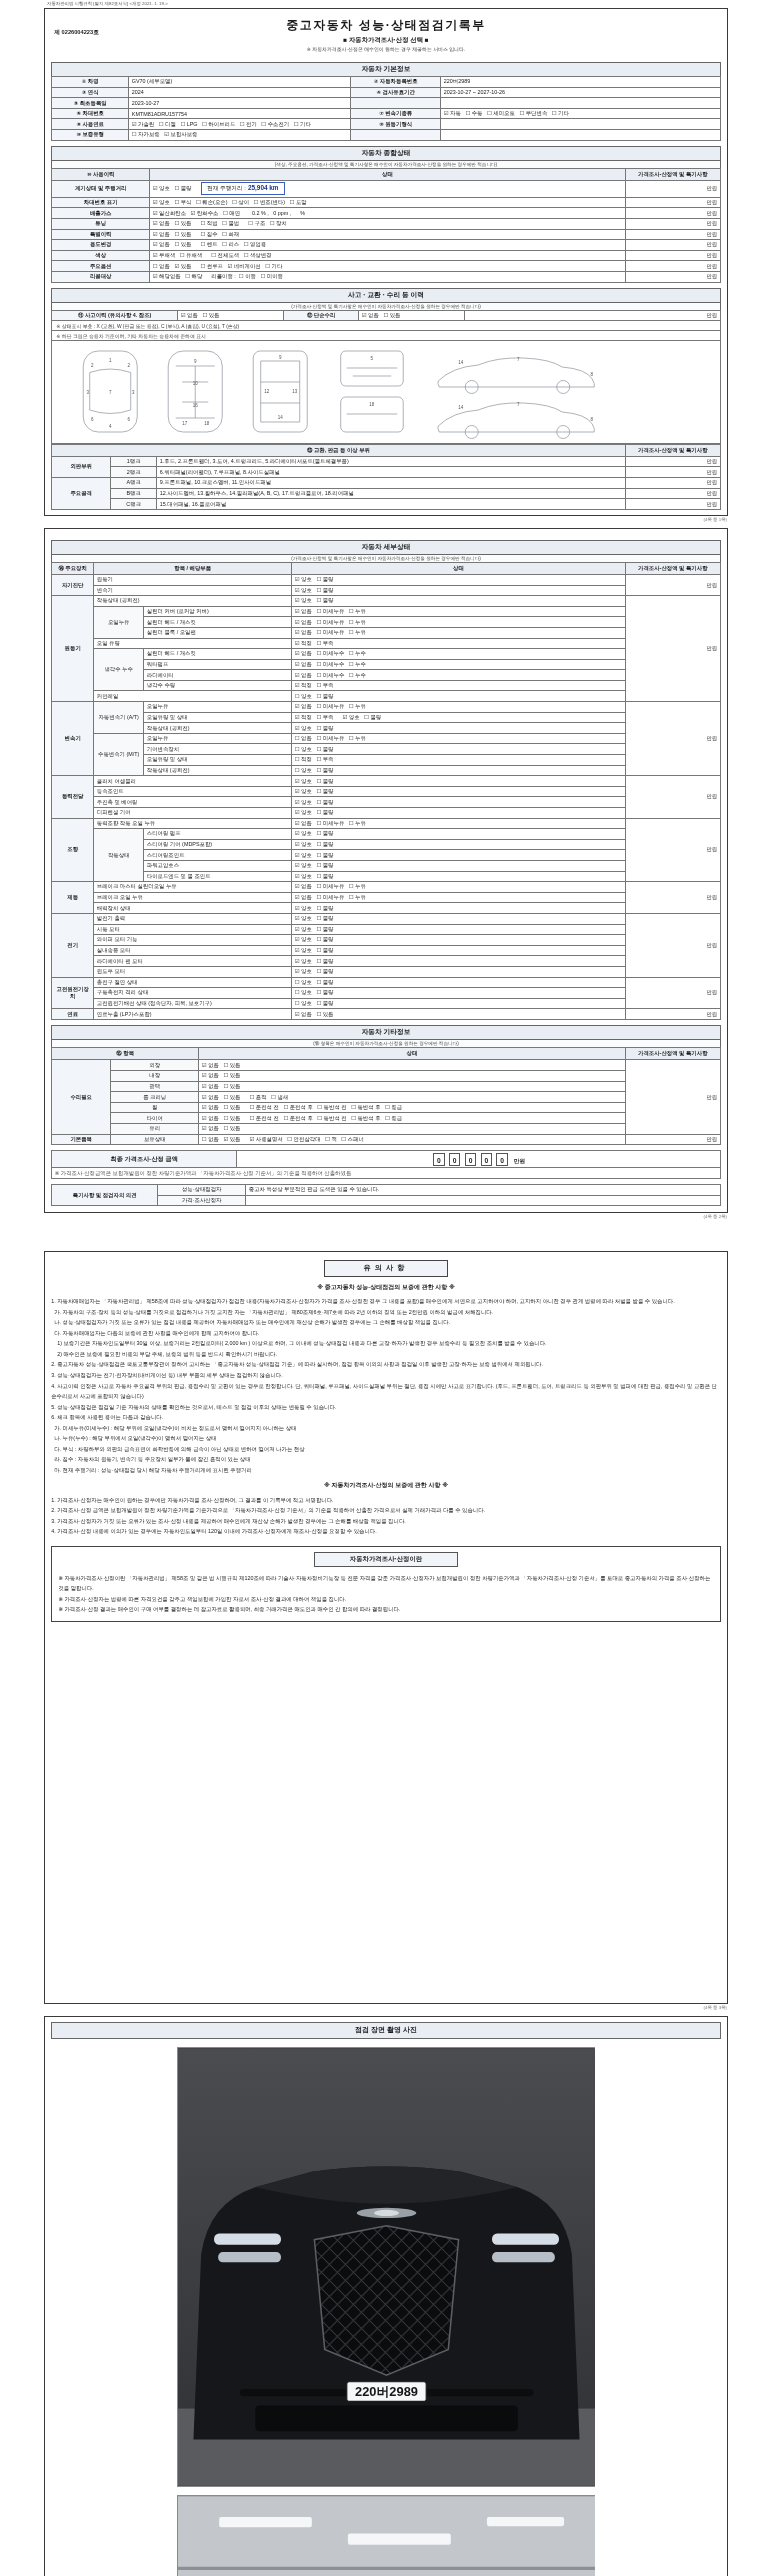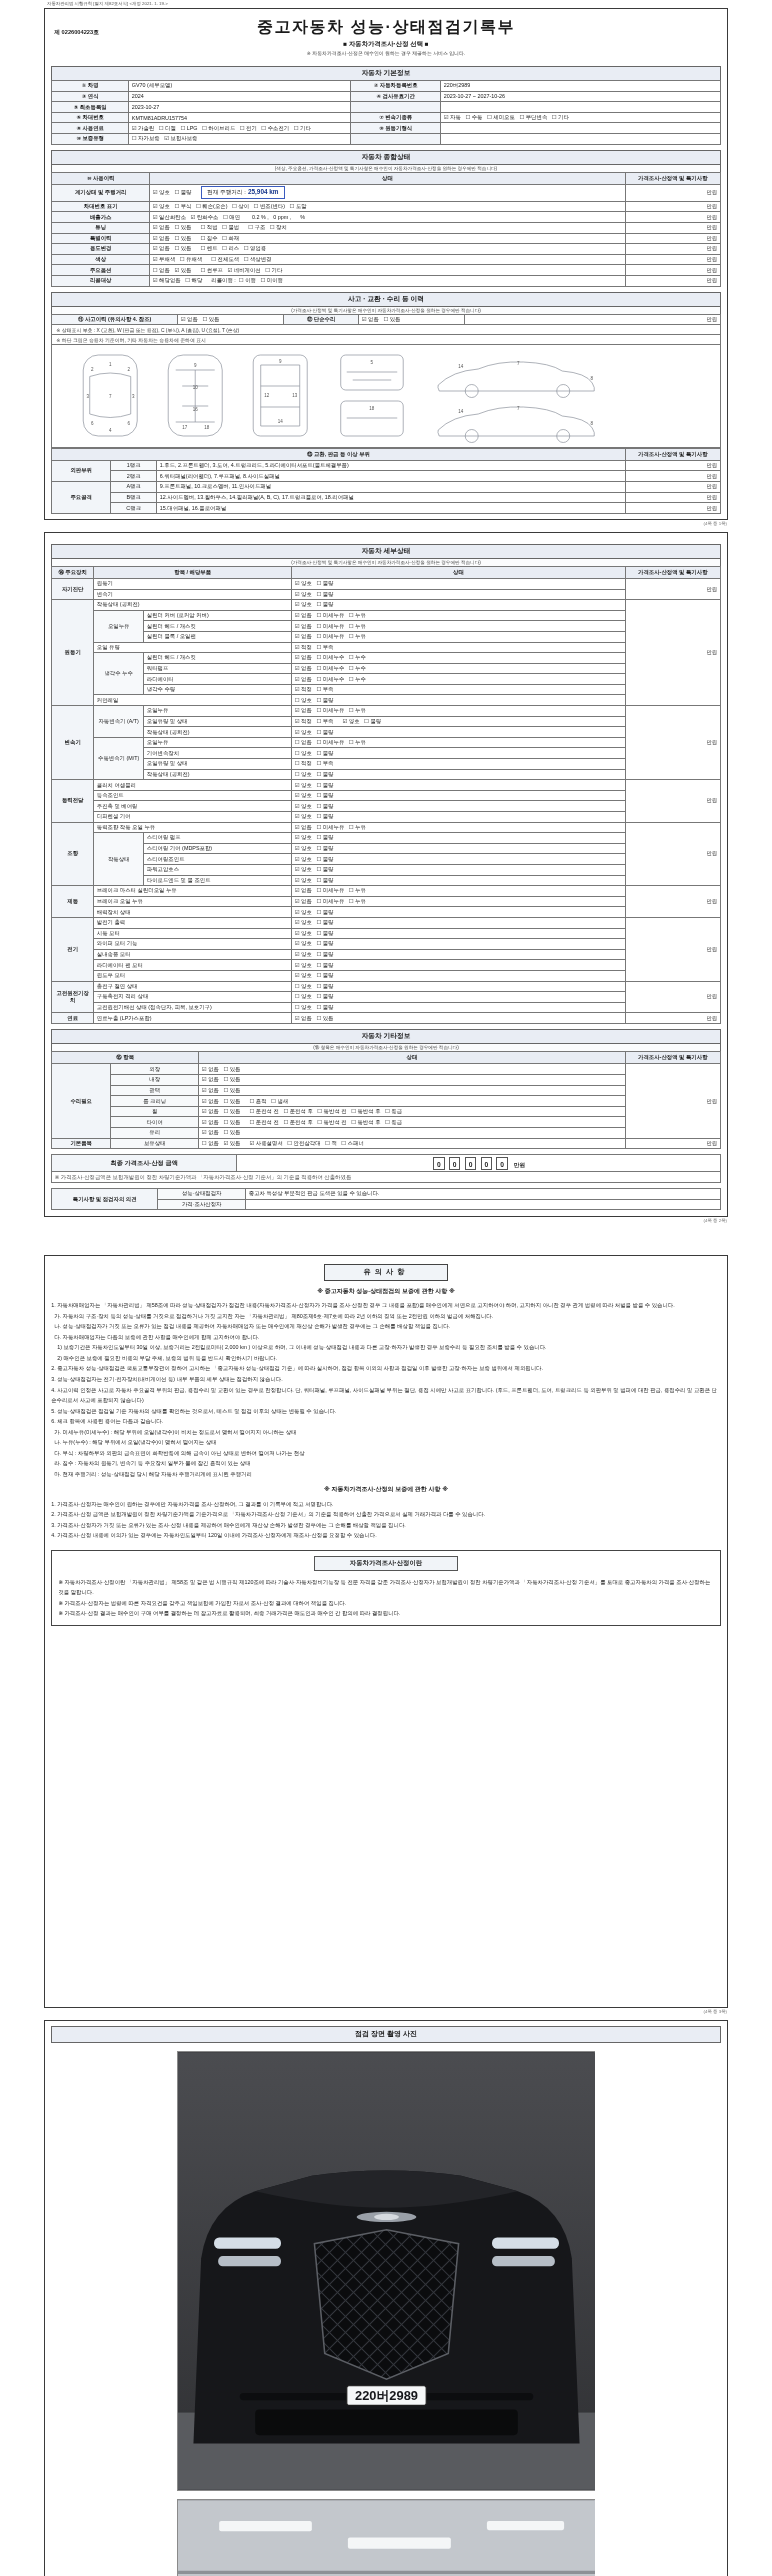--- a/index.html
+++ b/index.html
@@ -4,21 +4,21 @@
 <style>
   * { box-sizing:border-box; margin:0; padding:0; }
   html,body { width:773px; height:2576px; overflow:hidden; }
   body { background:#ffffff; font-family:"Liberation Sans","DejaVu Sans",sans-serif; color:#1a1a1a; position:relative; }
   .topnote { position:absolute; top:1px; left:47px; font-size:4.4px; color:#555; }
   .doc { position:absolute; left:44px; top:8.2px; width:684px; }
   .page { border:0.8px solid #3a3a3a; background:#fff; padding:5.2px 6.2px 5.2px; position:relative; }
   .pm { text-align:right; font-size:4.4px; color:#777; margin:1px 1px 6.2px 0; }
   .title-wrap { position:relative; padding:3.1px 0 2.1px; }
   .doc-no { position:absolute; left:3.1px; top:14.4px; font-size:5.7px; font-weight:bold; color:#222; }
-  .main-title { text-align:center; font-size:16px; font-weight:bold; letter-spacing:1.5px; }
+  .main-title { text-align:center; font-size:12px; font-weight:bold; letter-spacing:1.5px; }
   .sub-title { text-align:center; font-size:6.4px; font-weight:bold; margin-top:1.5px; }
   .sub-note { text-align:center; font-size:4.9px; color:#333; margin:1.5px 0 2.1px; }
   .sec-title { text-align:center; font-weight:bold; font-size:6.7px; background:#e9edf4; border:0.5px solid #666; border-bottom:none; padding:2.1px 0; margin-top:5.2px; }
   .sec-note { text-align:center; font-size:4.6px; color:#444; border:0.5px solid #666; border-bottom:none; padding:1px 0; background:#fbfcfd; }
   table.t { width:100%; border-collapse:collapse; table-layout:fixed; }
   .t th,.t td { border:0.5px solid #777; font-size:5.4px; padding:1.3px 2.6px; vertical-align:middle; }
   .t th { background:#e9edf4; font-weight:bold; text-align:center; padding:2.1px 1px; }
   td.lbl,td.g { background:#f2f5f9; text-align:center; font-weight:bold; }
   td.sub { background:#f7f9fb; text-align:center; }
   td.val,td.item { white-space:pre-wrap; }

